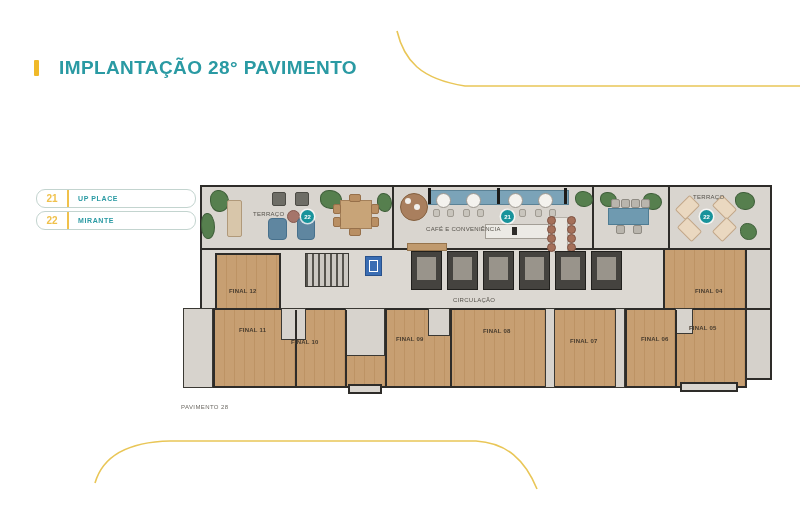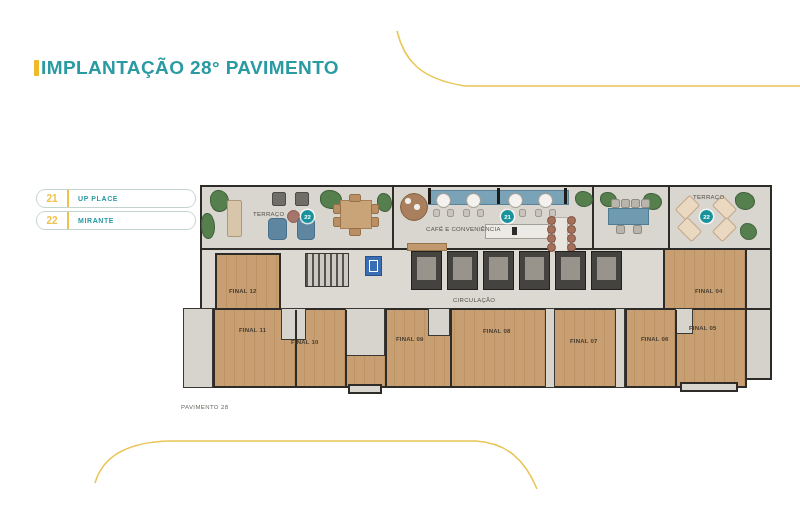--- a/index.html
+++ b/index.html
@@ -1,20 +1,20 @@
 <!DOCTYPE html>
 <html><head>
 <meta charset="utf-8">
 <style>
   html,body{margin:0;padding:0;}
   body{width:800px;height:520px;position:relative;background:#ffffff;overflow:hidden;
        font-family:"Liberation Sans",sans-serif;}
 
   
-  .title-row{position:absolute;left:34px;top:57px;display:flex;align-items:center;gap:2px;}
+  .title-row{position:absolute;left:34px;top:57px;display:flex;align-items:center;gap:20px;}
   .title-bar{width:5px;height:16px;background:#f0b929;border-radius:1px;}
   .title-text{font-size:19px;font-weight:bold;letter-spacing:.4px;color:#2a9aa3;}
 
   
   .legend{position:absolute;left:36px;top:189px;display:flex;flex-direction:column;gap:3px;}
   .pill{width:158px;height:17px;border:1px solid #c3d4cf;border-radius:9px;background:#fff;
         display:flex;align-items:center;overflow:hidden;}
   .pill .num{width:30px;text-align:center;font-size:10px;font-weight:bold;color:#f0c14b;}
   .pill .div{width:2px;height:17px;background:#f0c14b;}
   .pill .lbl{margin-left:9px;font-size:7px;font-weight:bold;letter-spacing:.6px;color:#2a9aa3;}

